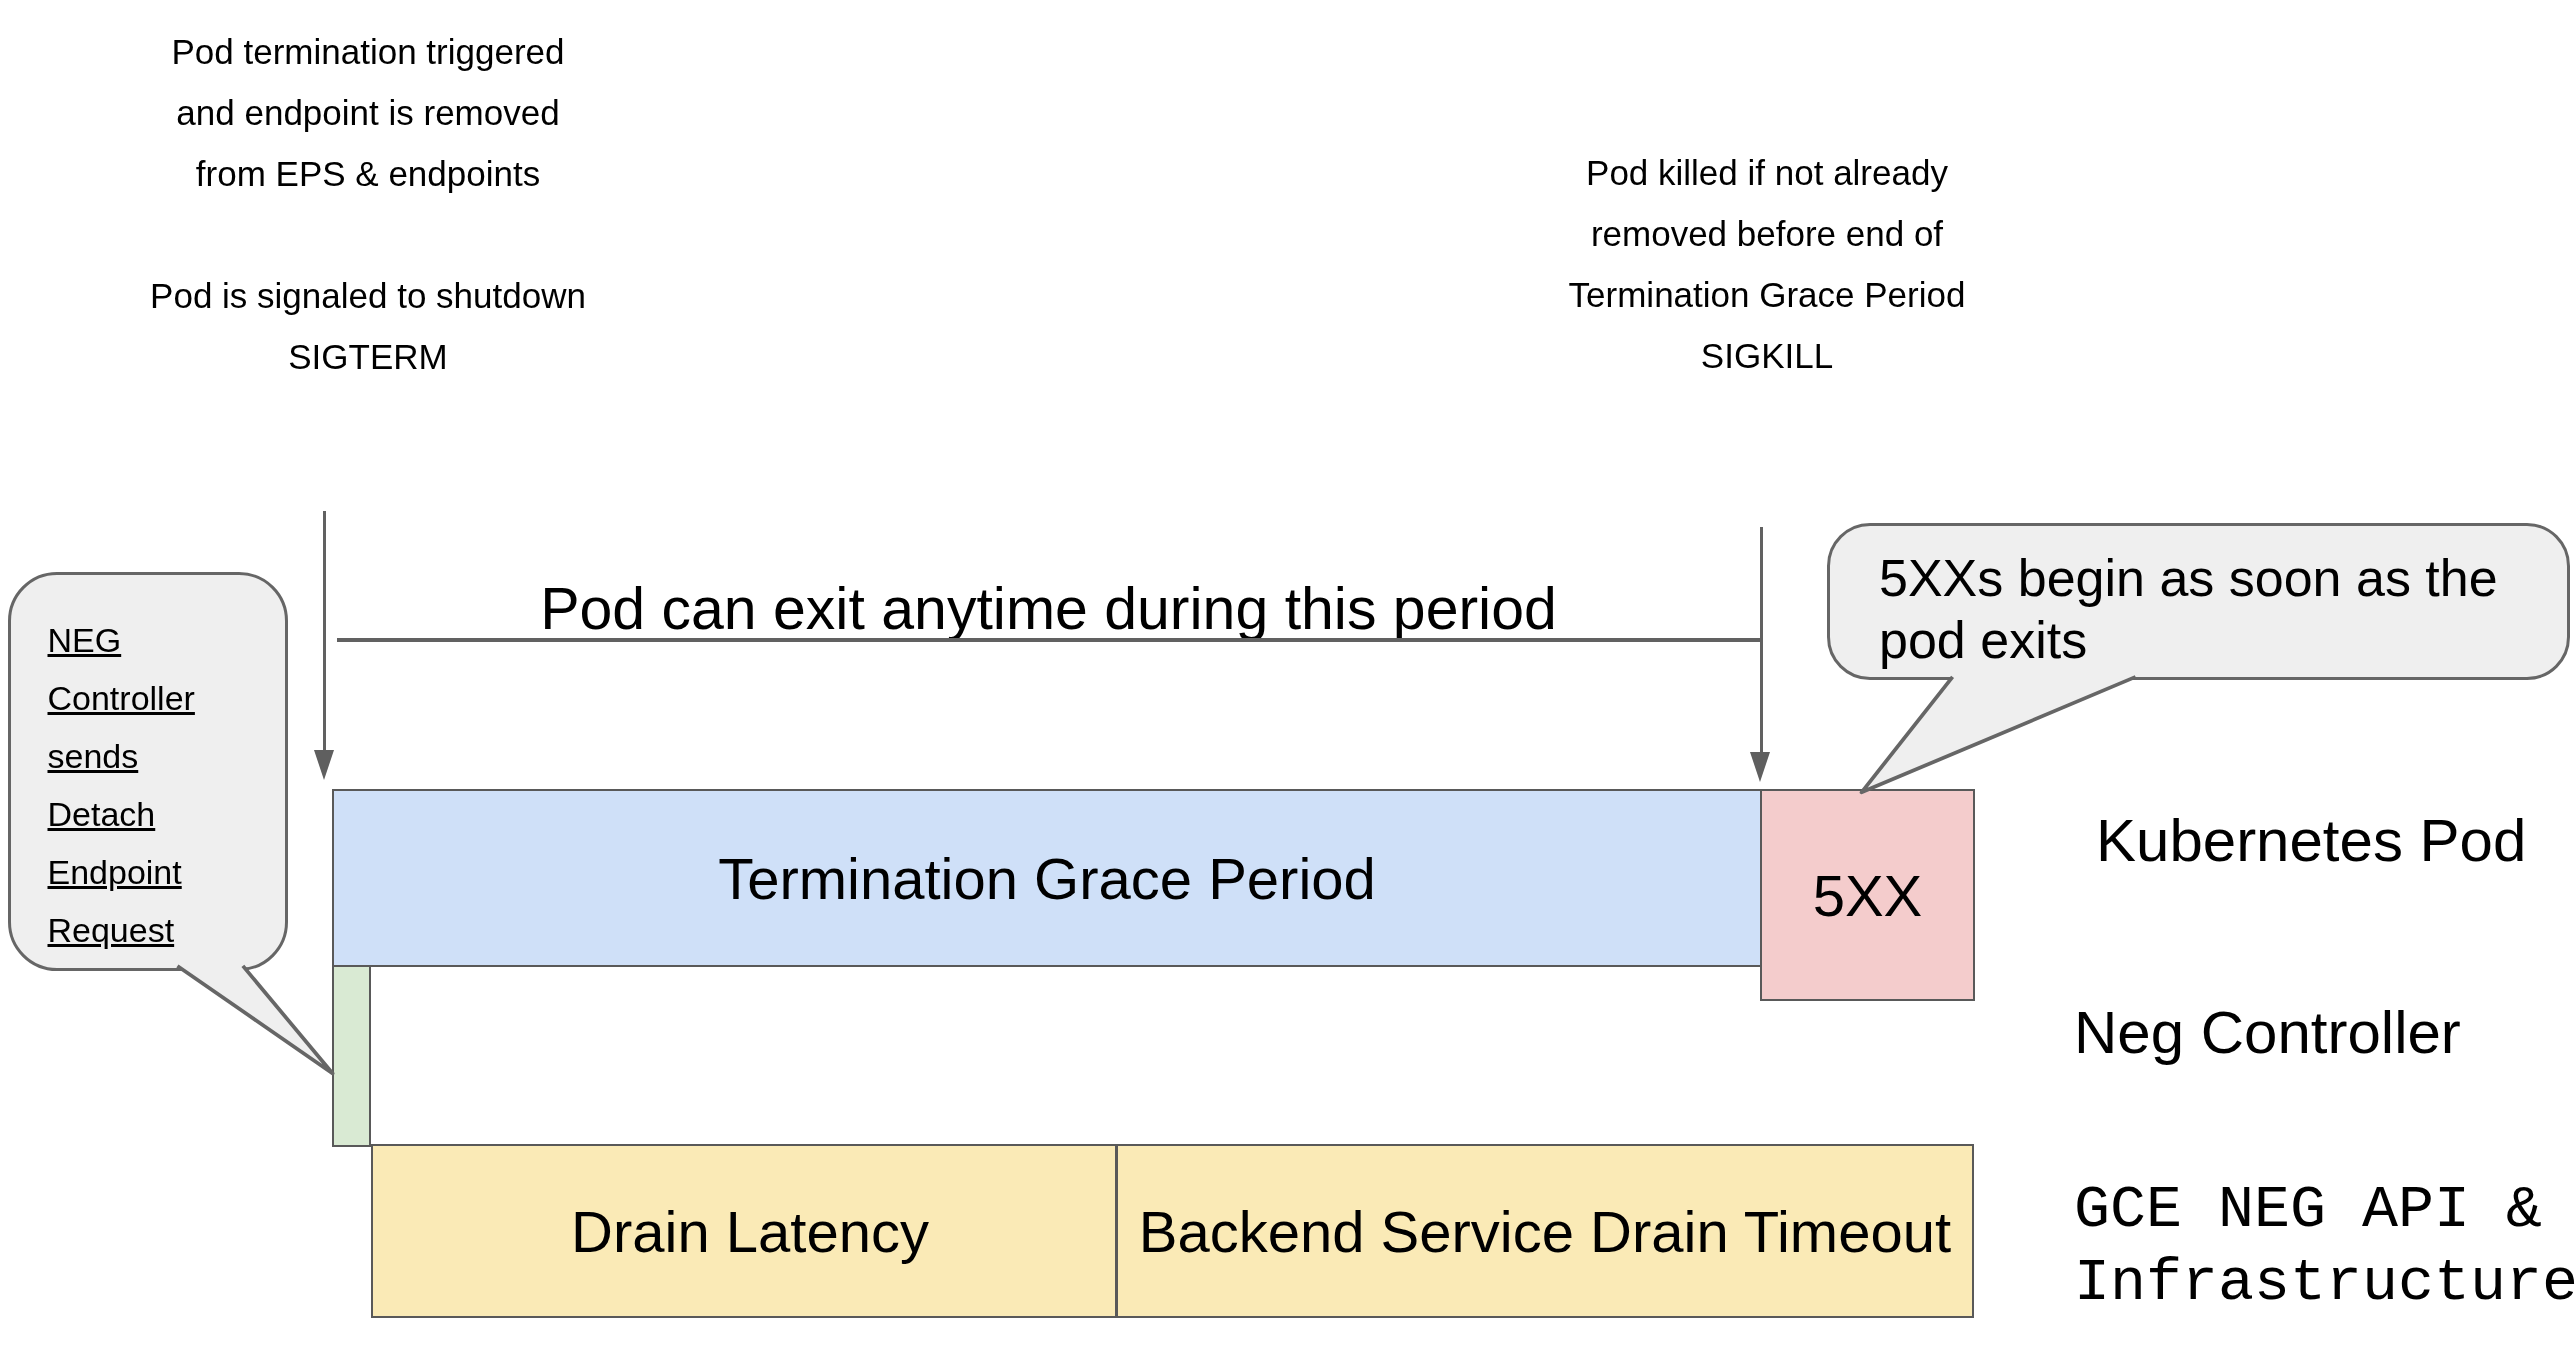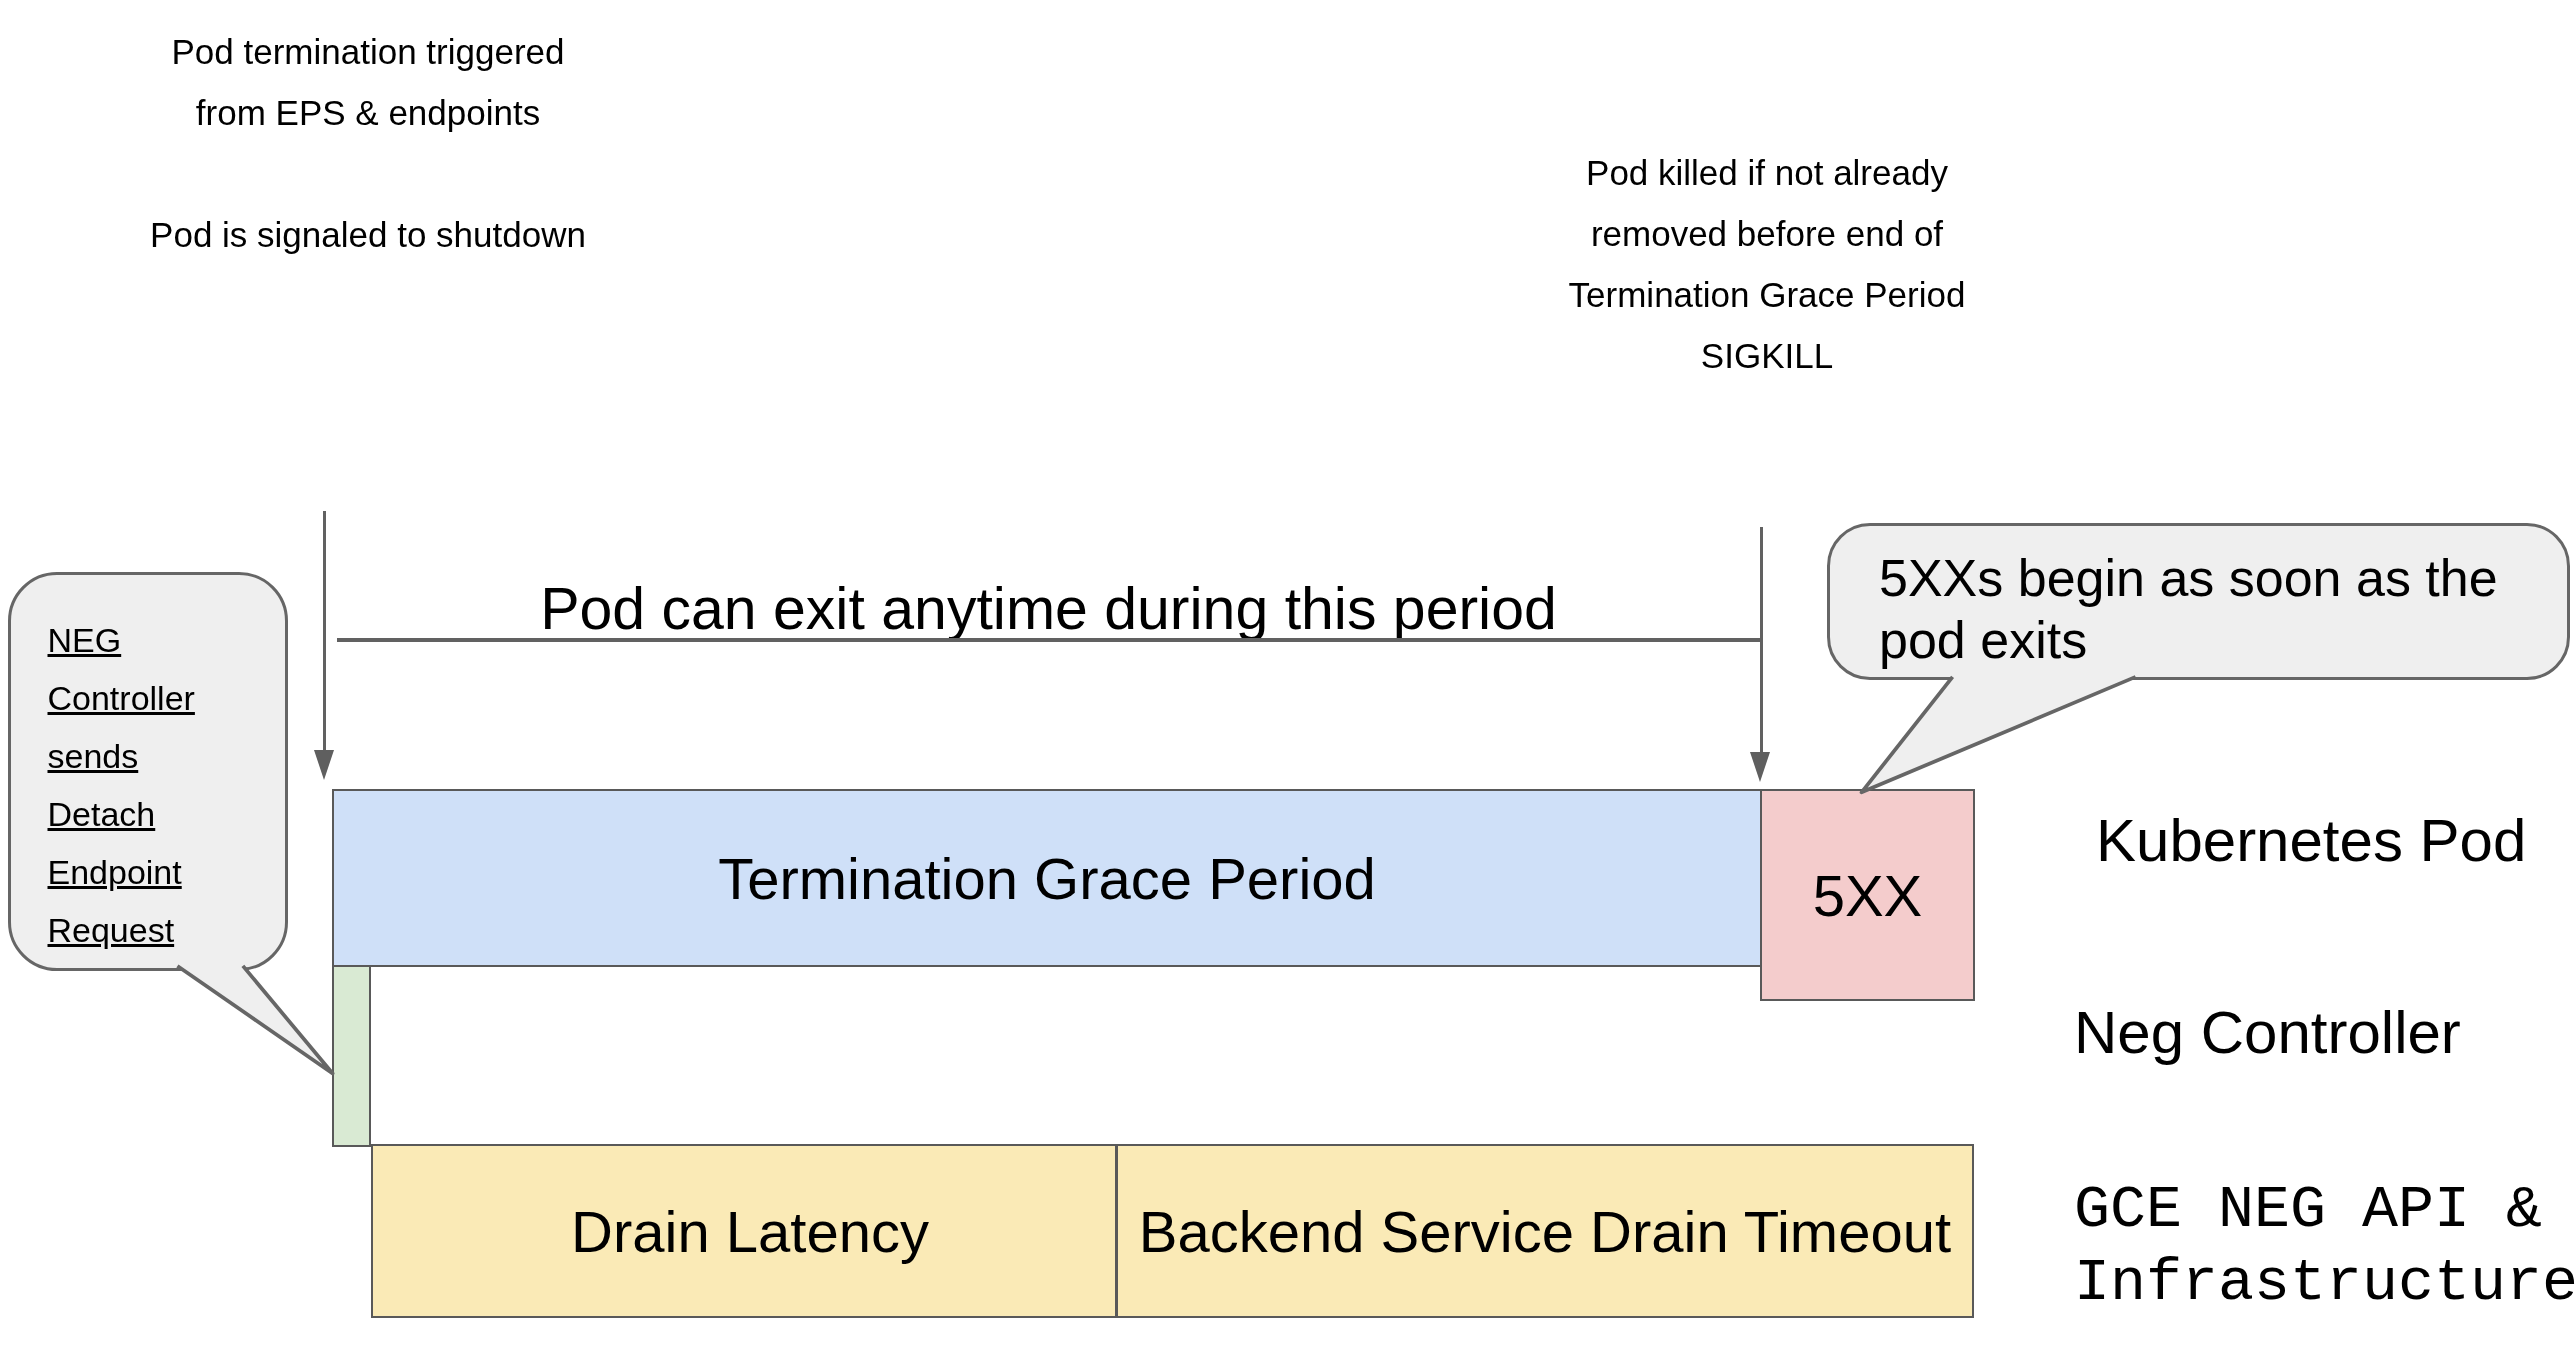--- a/index.html
+++ b/index.html
@@ -43,23 +43,25 @@
   }
   .bubble-text{font-size:52px;line-height:62px;color:#000;}
   .bubble-left .bubble-text{font-size:34px;line-height:58px;text-decoration:underline;}
   .tail{position:absolute;z-index:6;}
 </style>
 </head>
 <body>
 
 <div class="abs note" style="left:37px;top:20.6px;width:662px;">
   <div>Pod termination triggered</div>
+  <div>and endpoint is removed</div>
   <div>from EPS &amp; endpoints</div>
   <div class="spacer"></div>
   <div>Pod is signaled to shutdown</div>
+  <div>SIGTERM</div>
 </div>
 
 <div class="abs note" style="left:1436px;top:142px;width:662px;">
   <div>Pod killed if not already</div>
   <div>removed before end of</div>
   <div>Termination Grace Period</div>
   <div>SIGKILL</div>
 </div>
 
 <div class="abs vline" style="left:323px;top:511px;height:242px;"></div>

